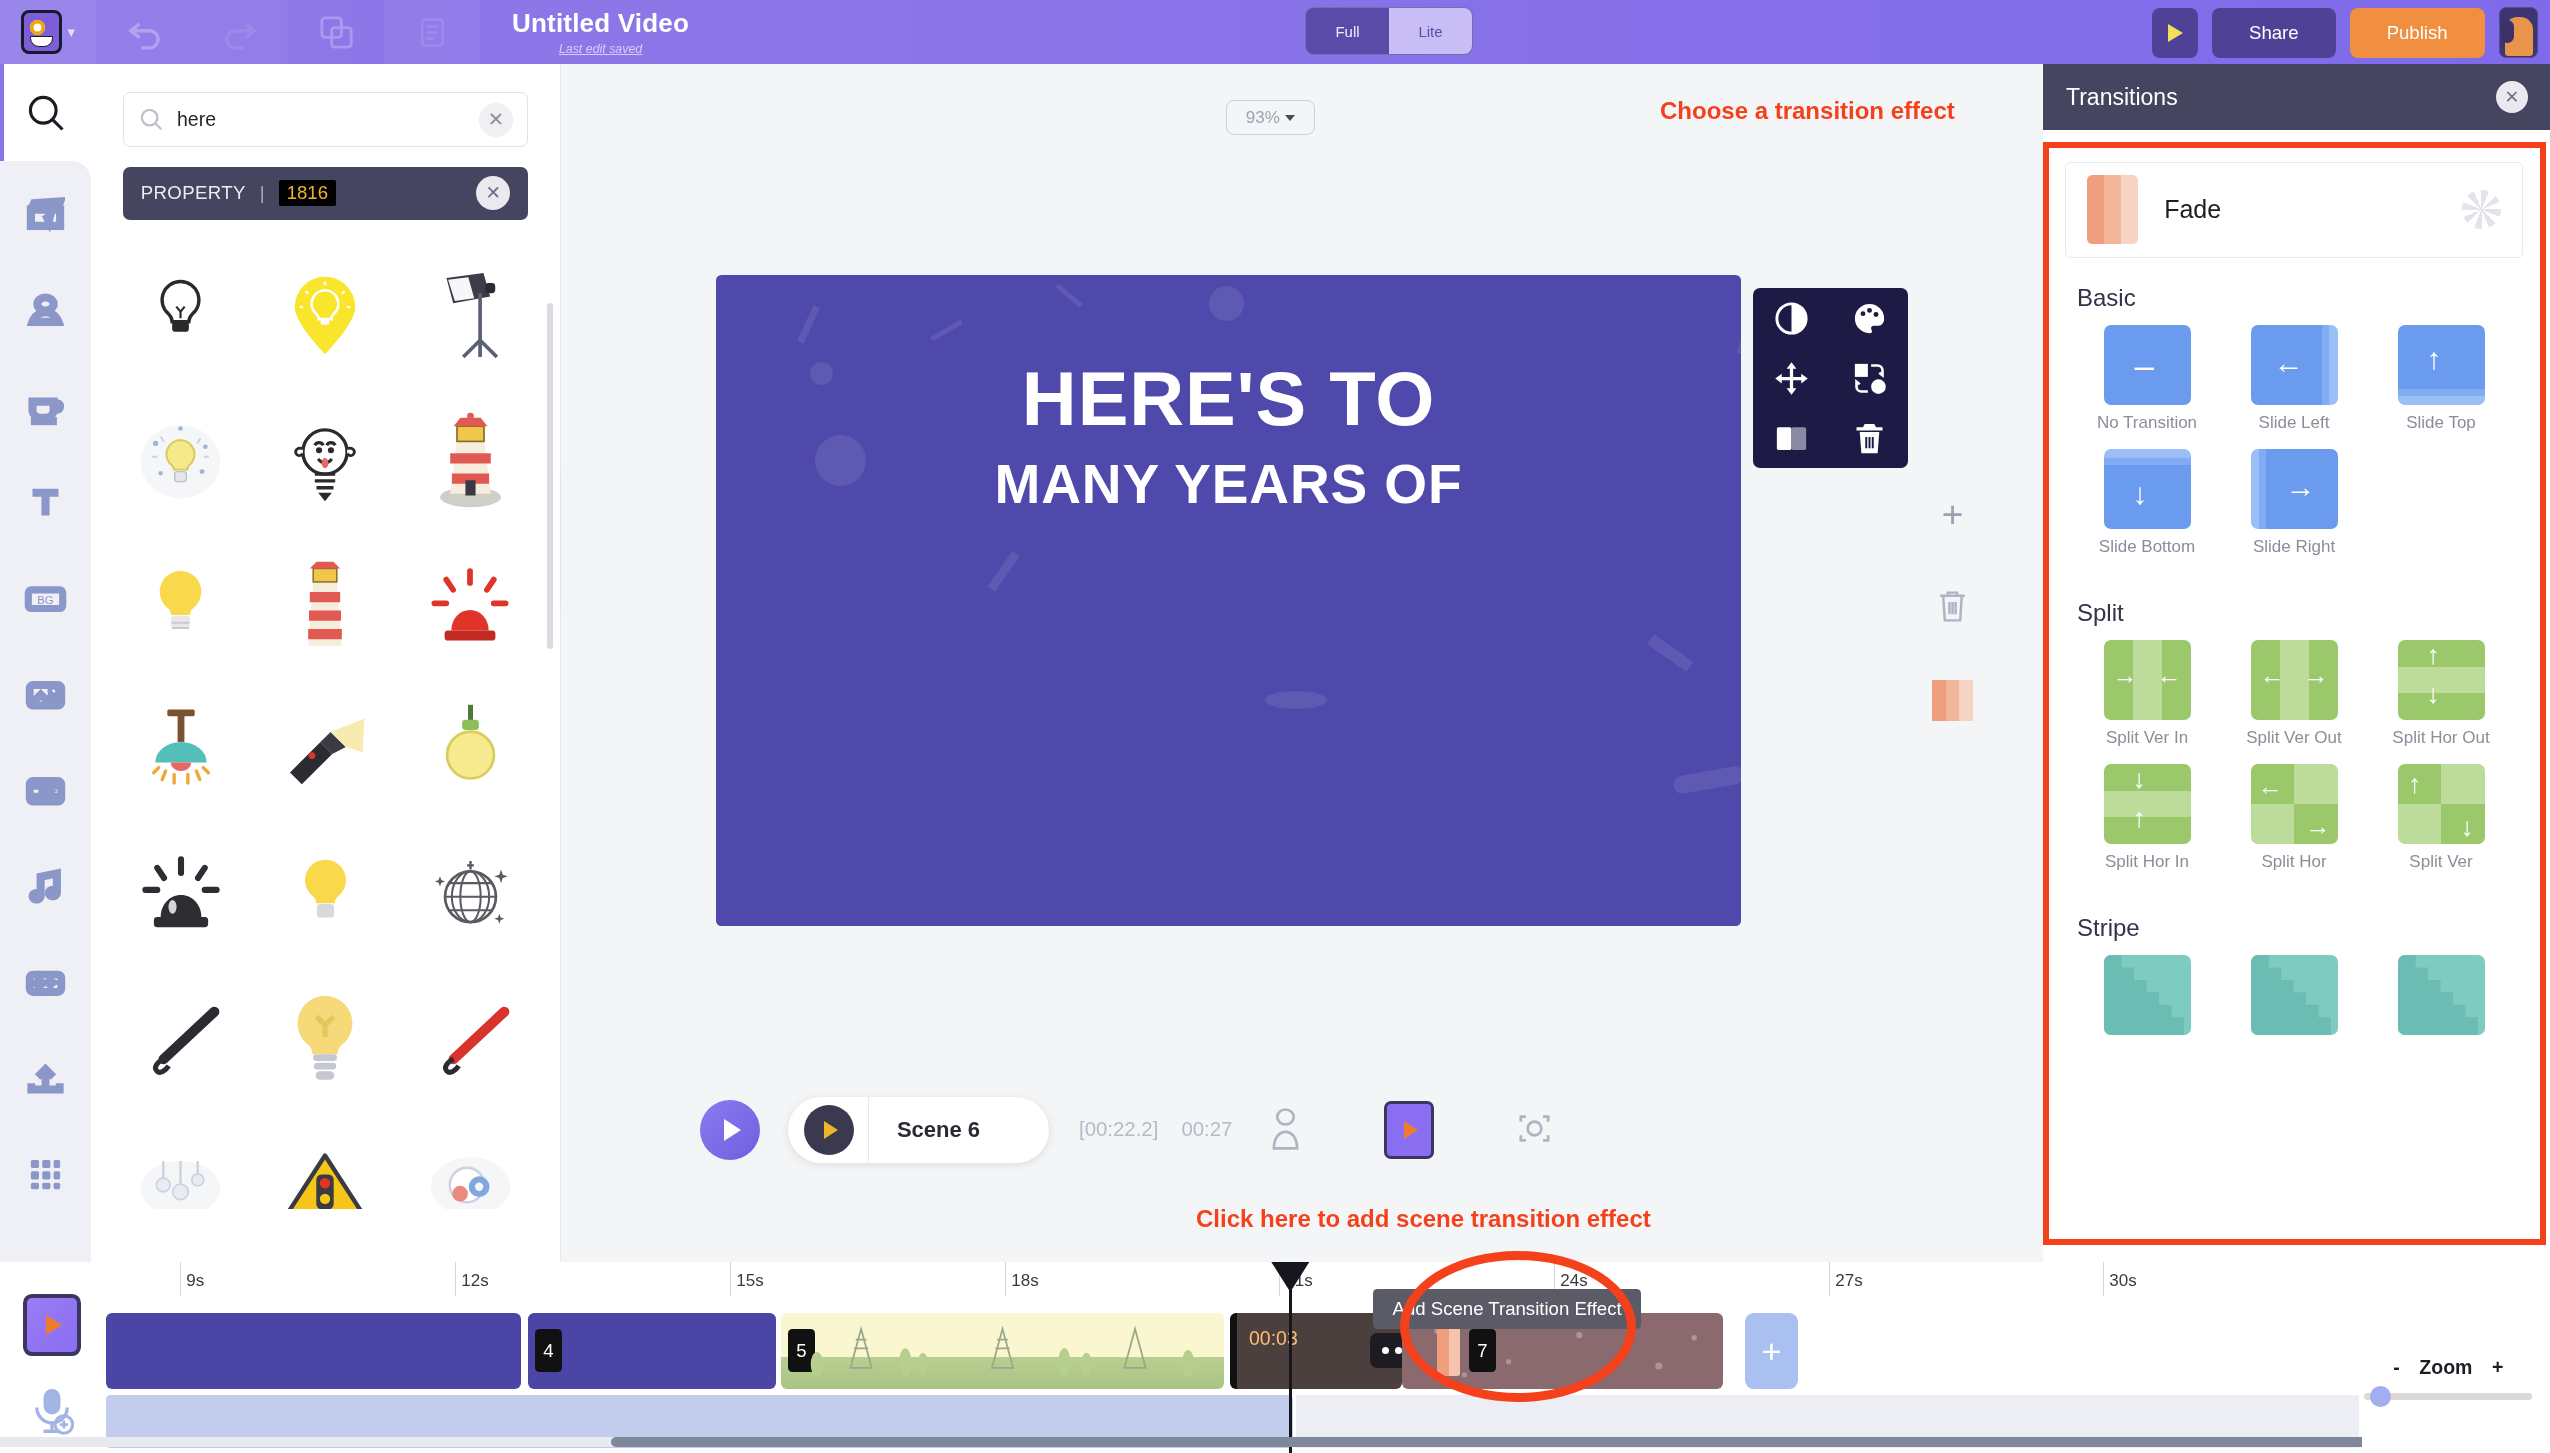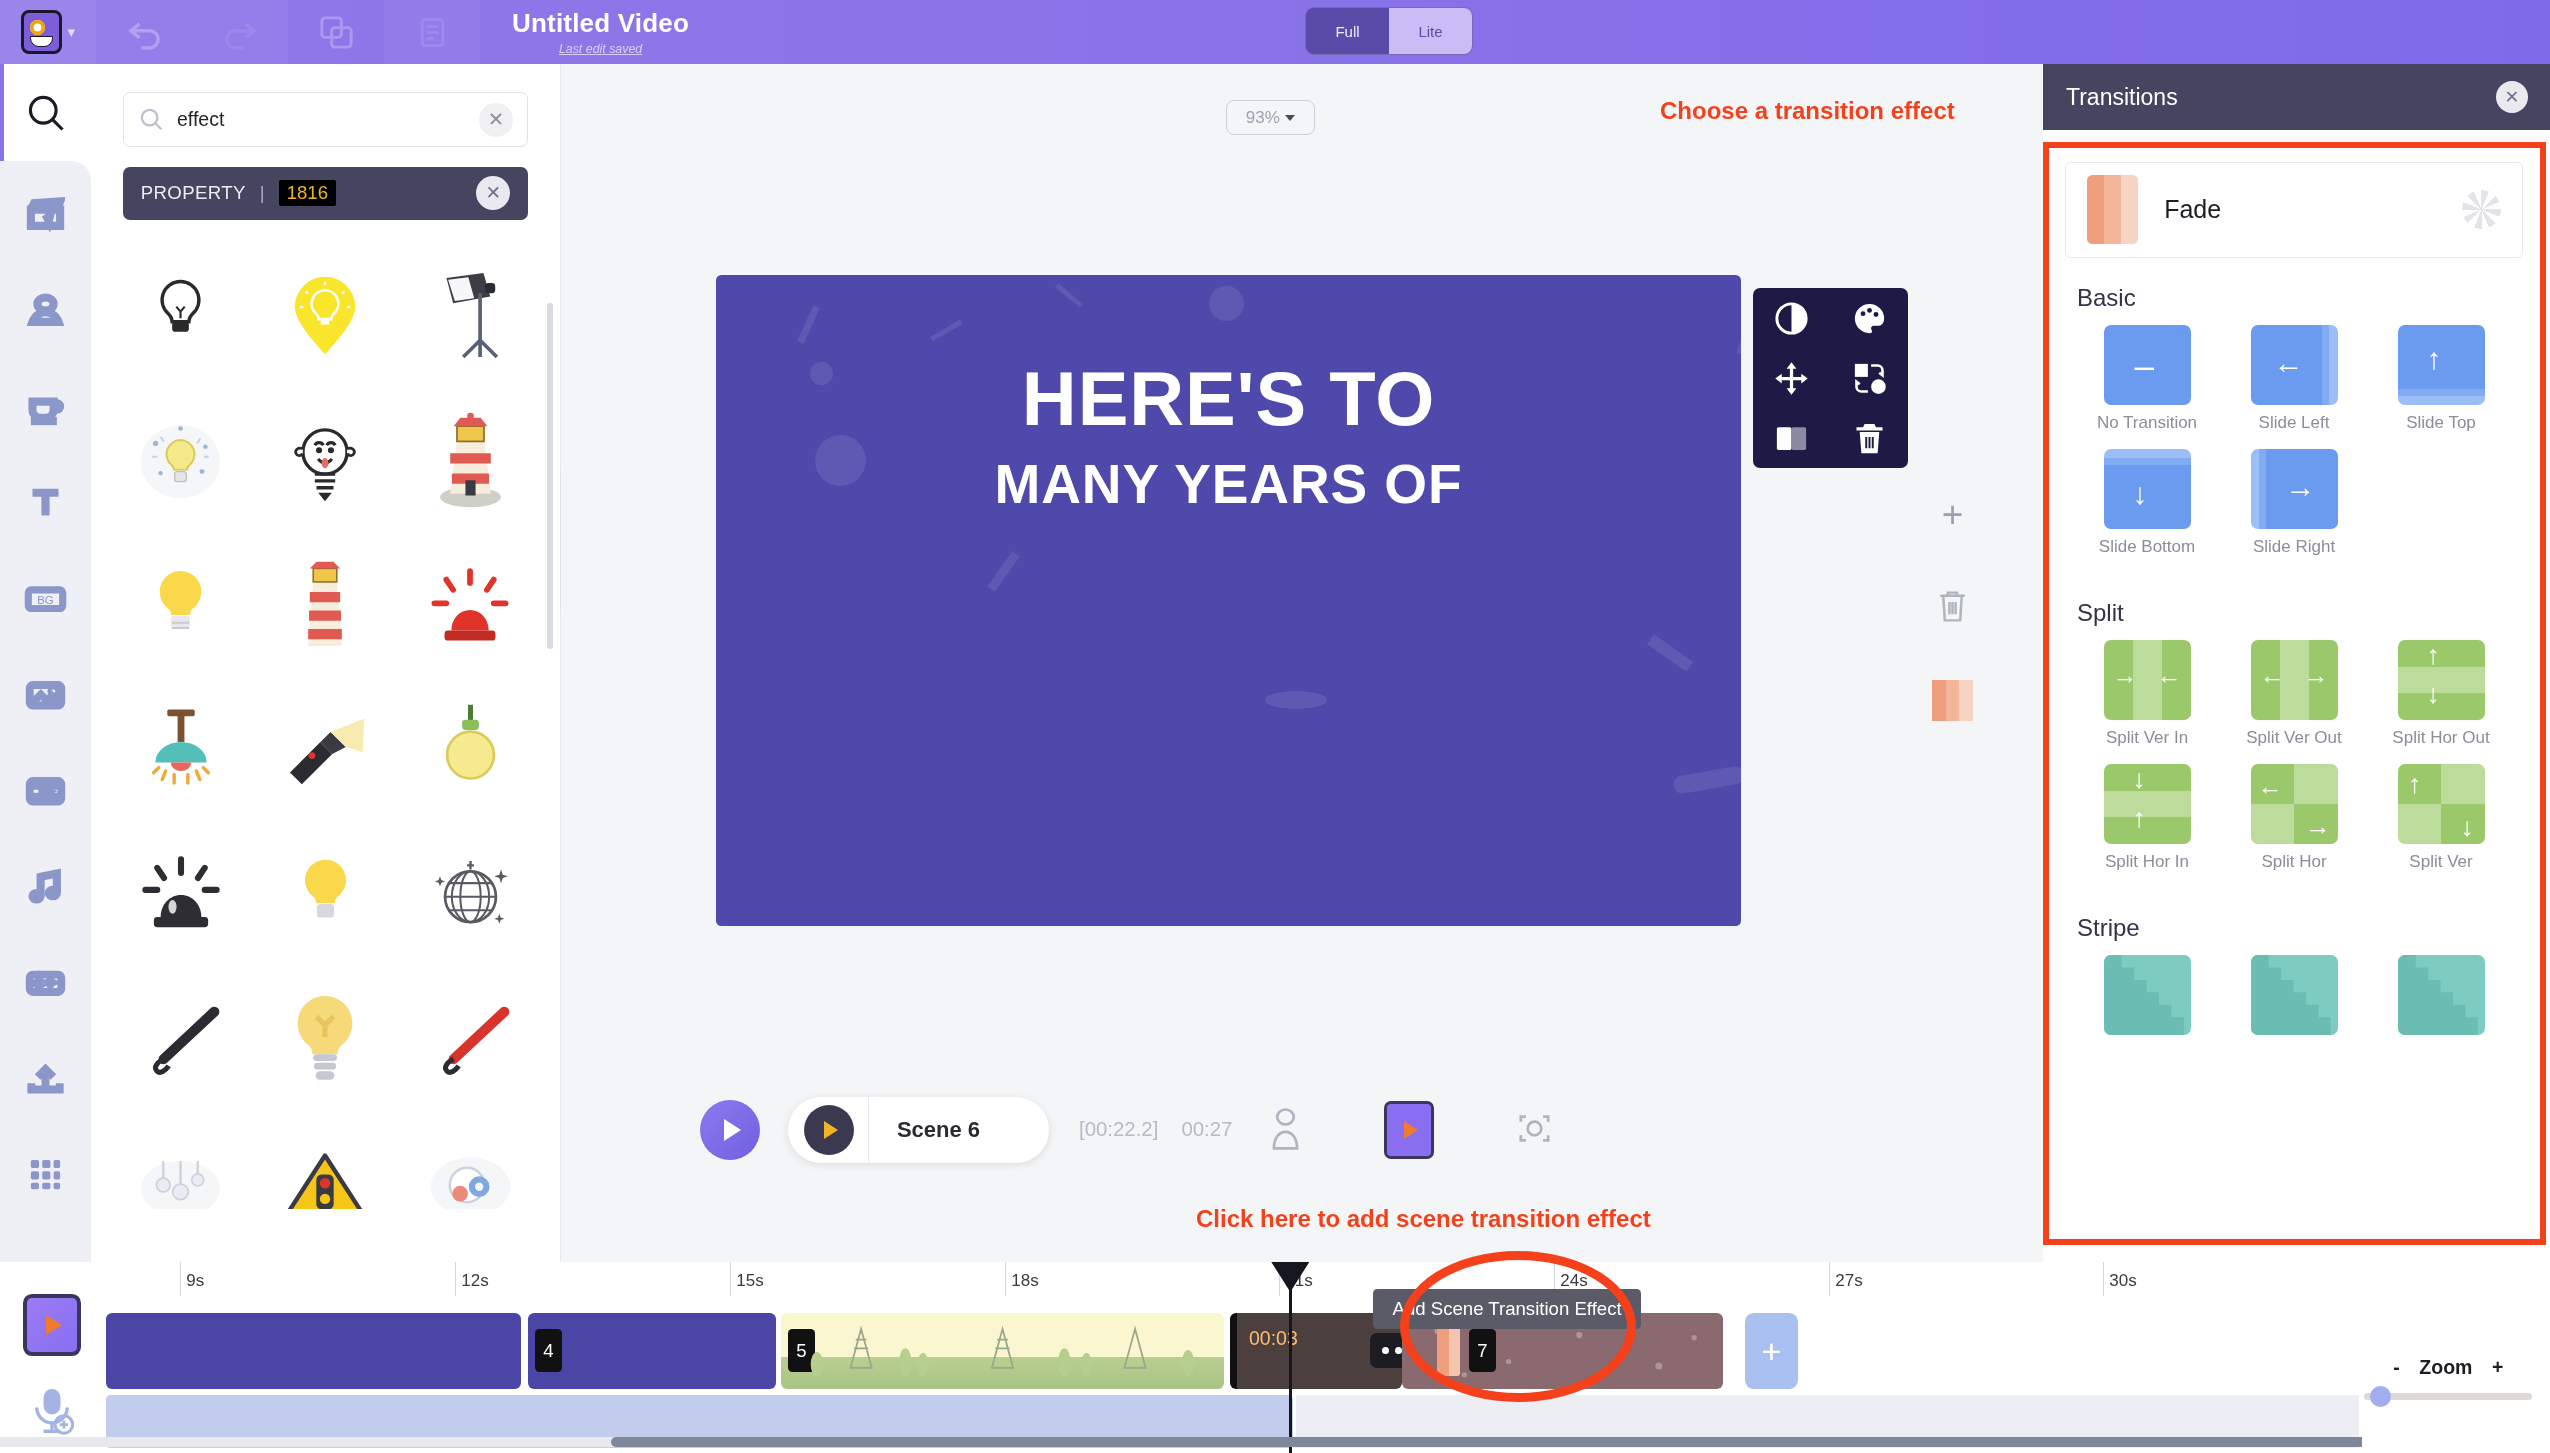--- a/index.html
+++ b/index.html
@@ -266,20 +266,28 @@
       </svg>
     </div>
     <div class="tb-title-wrap">
       <div class="tb-title">Untitled Video</div>
       <div class="tb-sub">Last edit saved</div>
     </div>
     <div class="seg">
       <div>Full</div>
       <div class="on">Lite</div>
     </div>
+    <div class="tb-right">
+      <div class="play-sq">
+        <div class="tri-y"></div>
+      </div>
+      <div class="btn-share">Share</div>
+      <div class="btn-pub">Publish</div>
+      <div class="avatar-dog"></div>
+    </div>
   </div>
 
   <div class="rail">
     <div class="rail-strip"></div>
     <div class="rail-search">
       <svg width="44" height="44" viewBox="0 0 24 24" fill="none" stroke="#1b1b24" stroke-width="1.7">
         <circle cx="10.5" cy="10.5" r="7"></circle>
           <path d="M15.6 15.6L21 21"></path>
       </svg>
     </div>
@@ -366,21 +374,21 @@
     </div>
   </div>
 
   <div class="searchpanel">
     <div class="srch-wrap">
       <div class="srch-box">
         <svg width="26.6" height="26.6" viewBox="0 0 24 24" fill="none" stroke="#bdc0cc" stroke-width="2">
           <circle cx="10.5" cy="10.5" r="7"></circle>
             <path d="M15.6 15.6L21 21"></path>
         </svg>
-        <div class="srch-val">effect</div>
+        <div class="srch-val">here</div>
         <div class="srch-clear">✕</div>
       </div>
     </div>
     <div class="chip">
       <span class="chip-lbl">PROPERTY</span>
       <span class="chip-div">|</span>
       <span class="chip-cnt">1816</span>
       <span class="chip-x">✕</span>
     </div>
 

